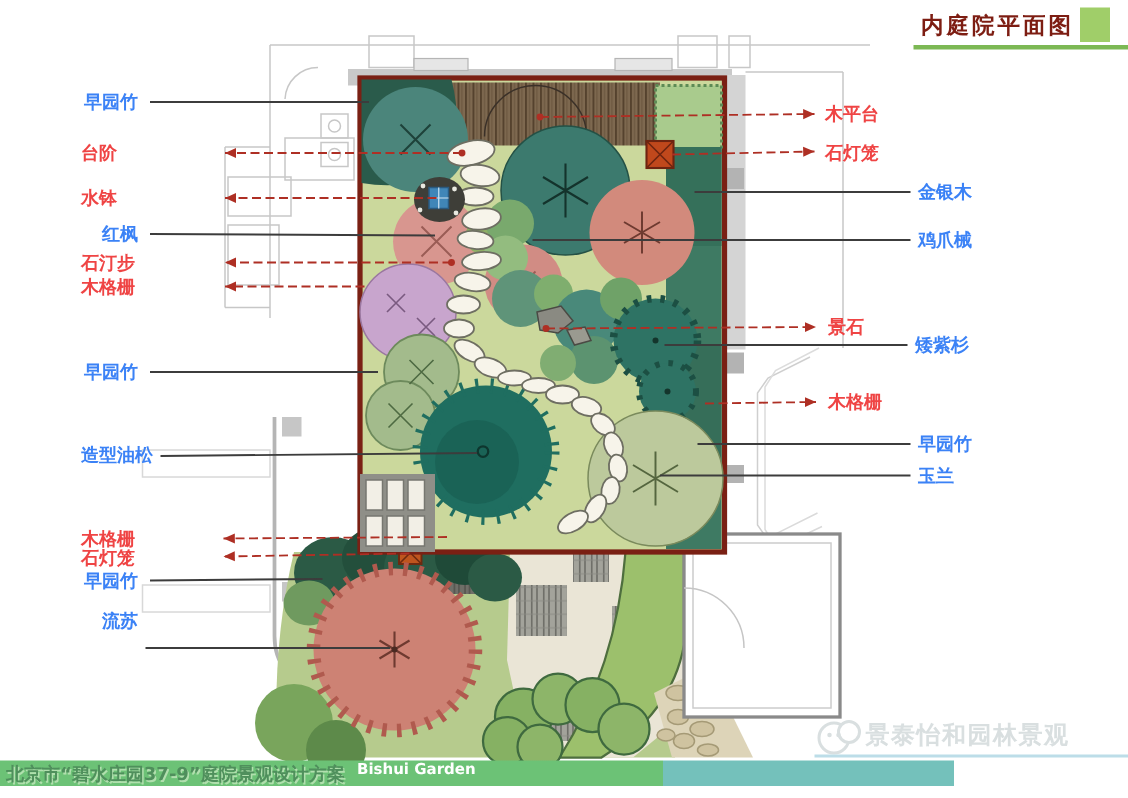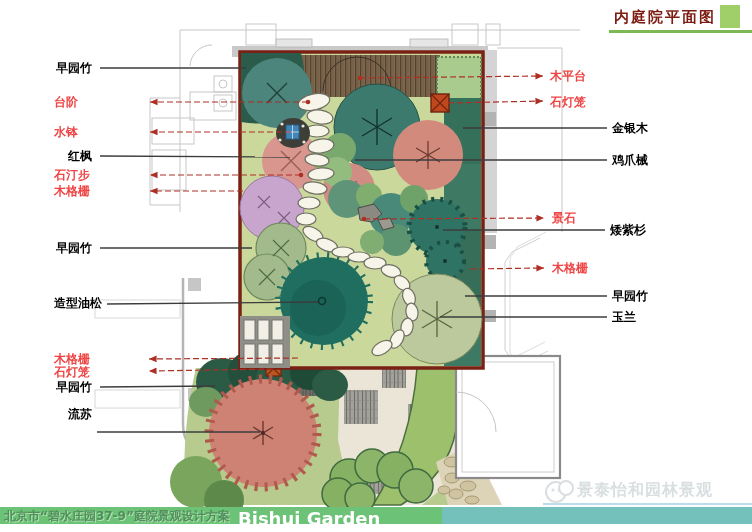--- a/index.html
+++ b/index.html
@@ -1,31 +1,31 @@
 <!DOCTYPE html>
 <html><head>
 <meta charset="utf-8">
 <style>
   html,body{margin:0;padding:0;background:#888;}
   .canvas{position:relative;width:752px;height:532px;background:#ffffff;overflow:hidden;
           font-family:"DejaVu Sans",sans-serif;}
   .plan-svg{position:absolute;left:0;top:0;}
-  .lbl{position:absolute;font-size:12px;line-height:14px;color:#000000;white-space:nowrap;font-weight:bold;}
+  .lbl{position:absolute;font-size:12px;line-height:14px;color:#3b82f6;white-space:nowrap;font-weight:bold;}
   .lbl.black-l{width:92px;text-align:right;}
   .lbl.red{color:#ef4444;}
   .lbl.red-l{width:90px;text-align:left;}
   .title-text{position:absolute;top:8px;right:36px;font-size:15px;font-weight:bold;
               color:#7d1d12;letter-spacing:2px;}
   .title-square{position:absolute;left:720px;top:5px;width:20px;height:23px;background:#a0ce69;}
   .title-line{position:absolute;left:609px;top:30px;width:143px;height:3px;background:#7cb854;}
-  .footer-bar{position:absolute;left:0;top:507px;width:752px;height:17px;
+  .footer-bar{position:absolute;left:0;top:507px;width:636px;height:17px;
               background:linear-gradient(to right,#6cc276 0,#6cc276 442px,#74c1bb 442px,#74c1bb 100%);}
   .footer-project{position:absolute;left:4px;top:1px;font-size:12px;font-weight:bold;color:#4f8f5c;
                   text-shadow:1px 1px 0 rgba(235,248,220,0.55);}
-  .footer-en{position:absolute;left:238px;top:1px;font-size:18px;font-weight:bold;color:#ffffff;}
+  .footer-en{position:absolute;left:238px;top:1px;font-size:10px;font-weight:bold;color:#ffffff;}
   .watermark{position:absolute;left:543px;top:475px;width:209px;height:30px;color:#d9dfe0;
              font-size:16px;font-weight:bold;letter-spacing:1px;display:flex;align-items:center;}
   .watermark-line{position:absolute;left:543px;top:503px;width:209px;height:2px;background:#bcdde8;}
 </style>
 </head>
 <body>
 
 <div class="canvas">
 
   <svg class="plan-svg" width="752" height="532" viewBox="0 0 752 532">

